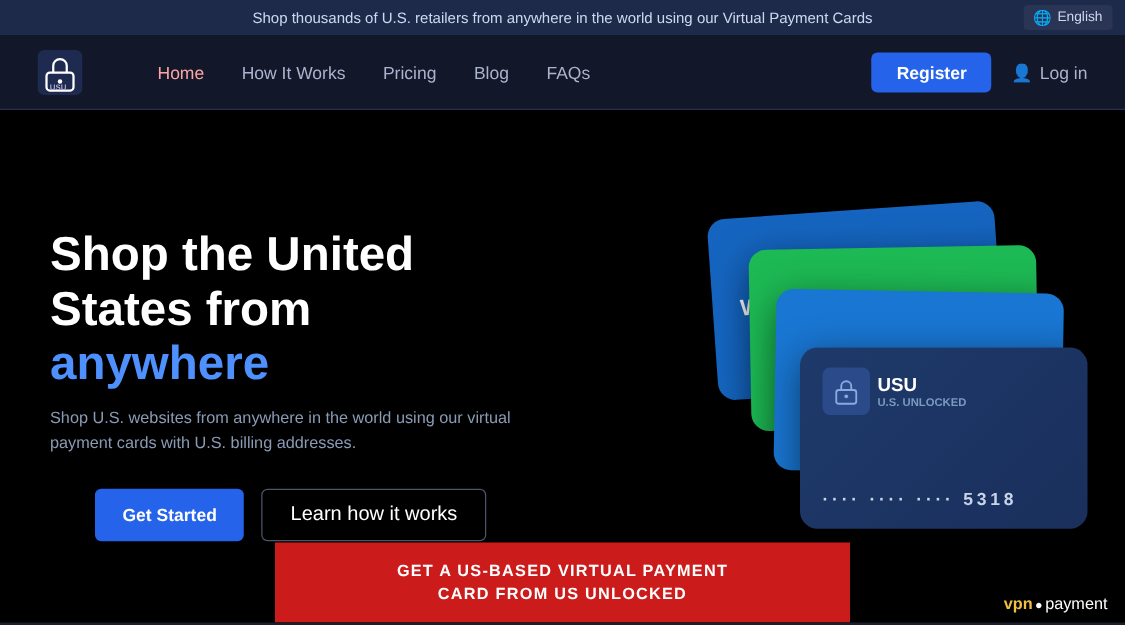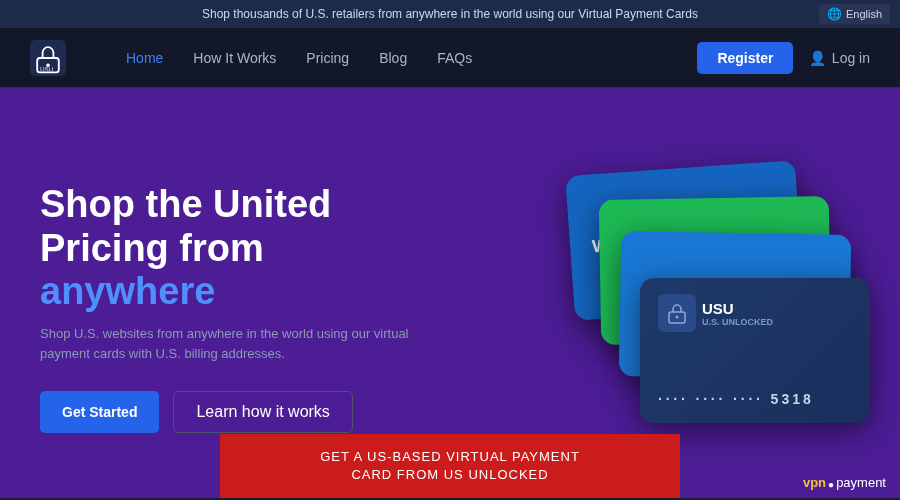--- a/index.html
+++ b/index.html
@@ -56,21 +56,21 @@
       gap: 30px;
       flex: 1;
     }
     .nav-link {
       color: #aab4cc;
       text-decoration: none;
       font-size: 14px;
       cursor: pointer;
     }
     .nav-link.active {
-      color: #3b82f6;
+      color: #fca5a5;
     }
     .nav-actions {
       display: flex;
       align-items: center;
       gap: 16px;
       margin-left: 11px;
     }
     .register-btn {
       background: #2563eb;
       color: #fff;
@@ -86,21 +86,21 @@
       font-size: 14px;
       cursor: pointer;
       display: flex;
       align-items: center;
       gap: 5px;
       text-decoration: none;
     }
 
     
     .hero {
-      background: #4c1d95;
+      background: #000000;
       display: flex;
       align-items: center;
       padding: 30px 40px 0 40px;
       height: calc(500px - 30px - 60px);
       position: relative;
       overflow: hidden;
     }
     .hero-left {
       flex: 1;
       z-index: 2;
@@ -128,20 +128,21 @@
     }
     .get-started-btn {
       background: #2563eb;
       color: #fff;
       border: none;
       border-radius: 5px;
       padding: 11px 22px;
       font-size: 14px;
       cursor: pointer;
       font-weight: 600;
+      margin-left: 36px;
     }
     .learn-btn {
       background: transparent;
       color: #fff;
       border: 1.5px solid #4a5568;
       border-radius: 5px;
       padding: 11px 22px;
       font-size: 16px;
       cursor: pointer;
     }
@@ -267,21 +268,21 @@
     
     .bottom-banner {
       position: absolute;
       bottom: 0;
       left: 50%;
       transform: translateX(-50%);
       background: #cc1b1b;
       color: #fff;
       text-align: center;
       font-size: 13px;
-      font-weight: 400;
+      font-weight: 700;
       letter-spacing: 1px;
       padding: 14px 40px;
       width: 460px;
       line-height: 1.4;
       z-index: 10;
     }
 
     
     .vpn-watermark {
       position: absolute;
@@ -342,21 +343,21 @@
       <span class="person-icon">👤</span>
       <span>Log in</span>
     </a>
   </div>
 </nav>
 
 <div class="hero">
   <div class="hero-left">
     <h1 class="hero-title">
       <span>Shop the United</span><br>
-      <span>Pricing from</span><br>
+      <span>States from</span><br>
       <span class="anywhere">anywhere</span>
     </h1>
     <p class="hero-subtitle">Shop U.S. websites from anywhere in the world using our virtual payment cards with U.S. billing addresses.</p>
     <div class="hero-buttons">
       <button class="get-started-btn">Get Started</button>
       <button class="learn-btn">Learn how it works</button>
     </div>
   </div>
 
   <div class="hero-right">

